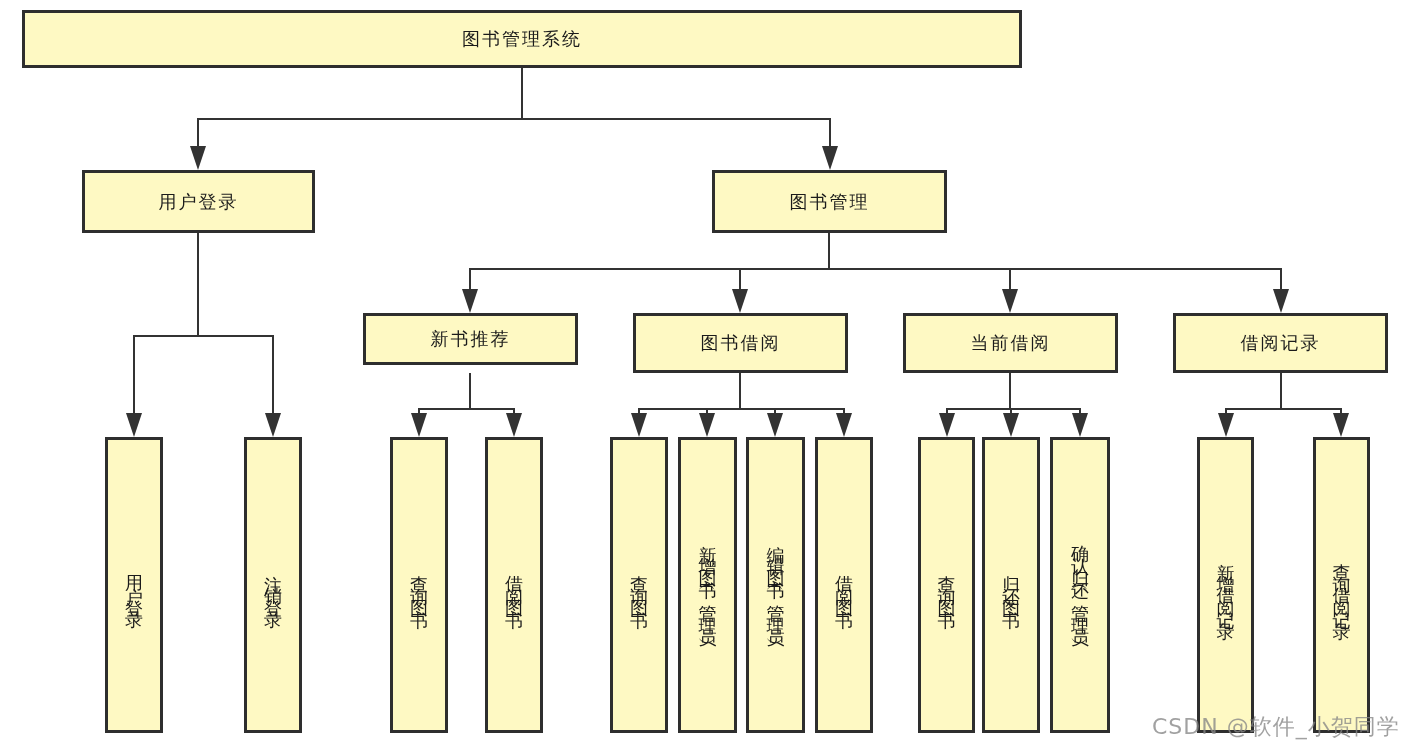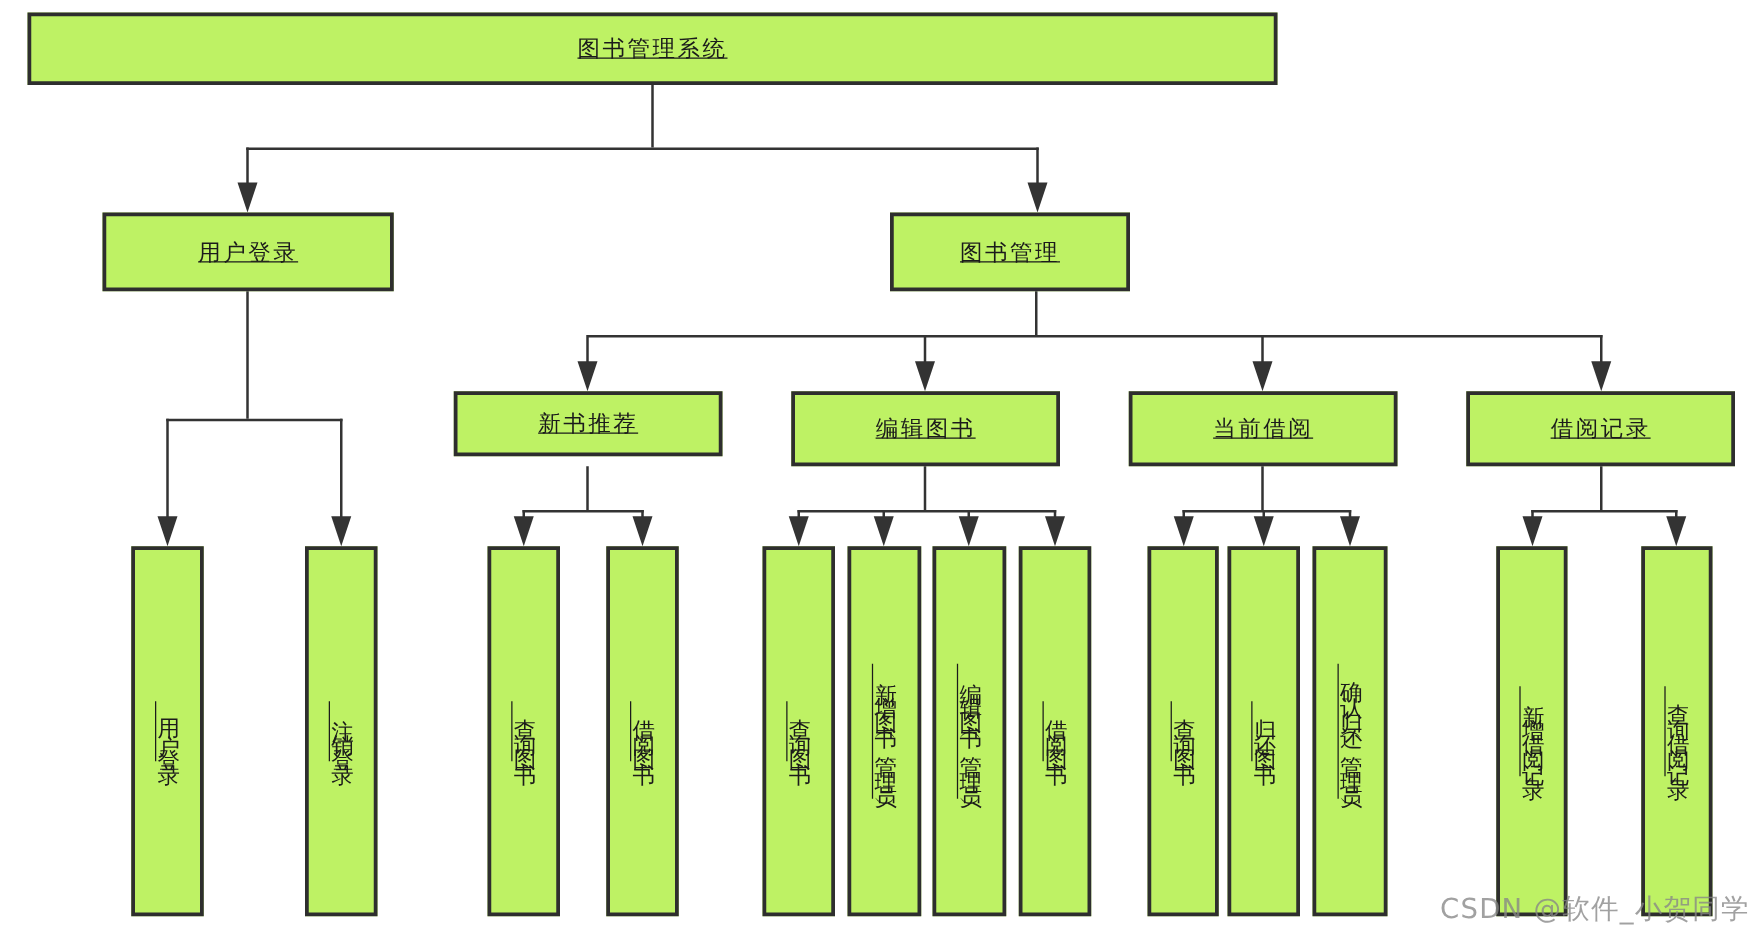--- a/index.html
+++ b/index.html
@@ -8,23 +8,23 @@
     --bg:#ffffff;
     --wm:rgba(135,135,135,0.78);
   }
   html,body{margin:0;padding:0;background:var(--bg);}
   .stage{
     position:relative;width:1405px;height:747px;background:var(--bg);
     font-family:"DejaVu Sans","Liberation Sans",sans-serif;
     color:#1b1b1b;overflow:hidden;
   }
   .box,.vbox{
-    position:absolute;box-sizing:border-box;background:#bef264;
+    position:absolute;box-sizing:border-box;background:#fef9c3;
     border:3px solid var(--border);
-    display:flex;align-items:center;justify-content:center;text-decoration:underline;
+    display:flex;align-items:center;justify-content:center;
   }
   .box span{font-size:18px;letter-spacing:2px;white-space:nowrap;}
   .vbox span{
     writing-mode:vertical-rl;
     font-size:18px;letter-spacing:12px;line-height:1;
     white-space:nowrap;
   }
   .vl,.hl,.ar{position:absolute;font-style:normal;display:block;}
   .vl{width:2px;background:var(--line);}
   .hl{height:2px;background:var(--line);}
@@ -46,21 +46,21 @@
   <i class="vl" style="left:521px;top:68px;height:50px"></i>
   <i class="hl" style="left:197px;top:118px;width:634px"></i>
   <i class="vl" style="left:197px;top:118px;height:30px"></i>
   <i class="ar" style="left:190px;top:146px"></i>
   <i class="vl" style="left:829px;top:118px;height:30px"></i>
   <i class="ar" style="left:822px;top:146px"></i>
 
   <div class="box" style="left:82px;top:170px;width:233px;height:63px">
     <span>用户登录</span>
   </div>
-  <div class="box" style="left:712px;top:170px;width:192px;height:63px">
+  <div class="box" style="left:712px;top:170px;width:235px;height:63px">
     <span>图书管理</span>
   </div>
 
   <i class="vl" style="left:197px;top:233px;height:102px"></i>
   <i class="hl" style="left:133px;top:335px;width:141px"></i>
   <i class="vl" style="left:133px;top:335px;height:80px"></i>
   <i class="ar" style="left:126px;top:413px"></i>
   <i class="vl" style="left:272px;top:335px;height:80px"></i>
   <i class="ar" style="left:265px;top:413px"></i>
 
@@ -72,21 +72,21 @@
   <i class="ar" style="left:732px;top:289px"></i>
   <i class="vl" style="left:1009px;top:268px;height:24px"></i>
   <i class="ar" style="left:1002px;top:289px"></i>
   <i class="vl" style="left:1280px;top:268px;height:24px"></i>
   <i class="ar" style="left:1273px;top:289px"></i>
 
   <div class="box" style="left:363px;top:313px;width:215px;height:52px">
     <span>新书推荐</span>
   </div>
   <div class="box" style="left:633px;top:313px;width:215px;height:60px">
-    <span>编辑图书</span>
+    <span>图书借阅</span>
   </div>
   <div class="box" style="left:1173px;top:313px;width:215px;height:60px">
     <span>借阅记录</span>
   </div>
   <div class="box" style="left:903px;top:313px;width:215px;height:60px">
     <span>当前借阅</span>
   </div>
 
   <i class="vl" style="left:469px;top:373px;height:35px"></i>
   <i class="hl" style="left:418px;top:408px;width:97px"></i>

